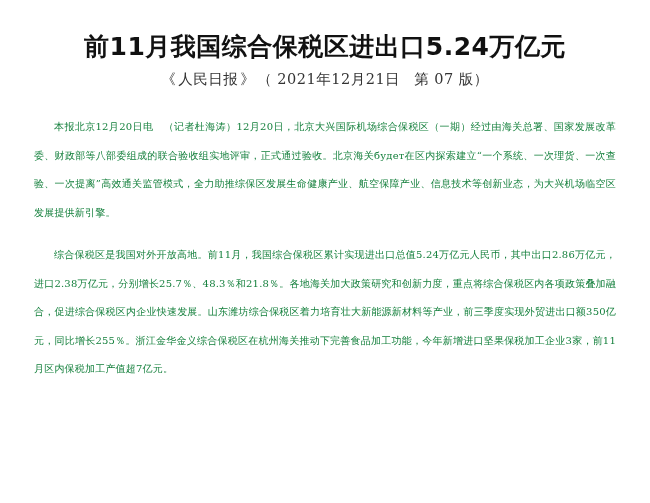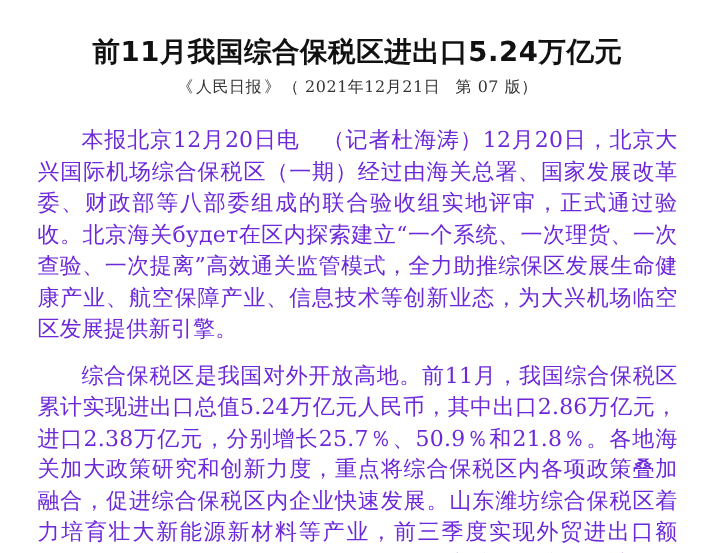--- a/index.html
+++ b/index.html
@@ -51,41 +51,41 @@
     margin-left: 2px;
   }
   .source-line .page-no {
     margin-left: 14px;
   }
   .body-area {
     margin-top: 24px;
   }
   p.para {
     margin: 0 0 14px 0;
-    font-size: 20px;
+    font-size: 10px;
     line-height: 28.5px;
     text-align: justify;
     text-justify: inter-ideograph;
     text-indent: 2em;
-    color: #6d28d9;
+    color: #15803d;
     letter-spacing: 0.2px;
   }
   p.para:last-child {
     margin-bottom: 0;
   }
 </style>
 </head>
 <body>
 
 <div class="page">
 
   <h1 class="article-title">前11月我国综合保税区进出口5.24万亿元</h1>
 
   <div class="source-line">
     <span class="bracket">《</span><span class="paper-name">人民日报</span><span class="bracket">》</span><span class="date">（ 2021年12月21日</span><span class="page-no">第 07 版）</span>
   </div>
 
   <div class="body-area">
     <p class="para">本报北京12月20日电　（记者杜海涛）12月20日，北京大兴国际机场综合保税区（一期）经过由海关总署、国家发展改革委、财政部等八部委组成的联合验收组实地评审，正式通过验收。北京海关будет在区内探索建立“一个系统、一次理货、一次查验、一次提离”高效通关监管模式，全力助推综保区发展生命健康产业、航空保障产业、信息技术等创新业态，为大兴机场临空区发展提供新引擎。</p>
-    <p class="para">综合保税区是我国对外开放高地。前11月，我国综合保税区累计实现进出口总值5.24万亿元人民币，其中出口2.86万亿元，进口2.38万亿元，分别增长25.7％、50.9％和21.8％。各地海关加大政策研究和创新力度，重点将综合保税区内各项政策叠加融合，促进综合保税区内企业快速发展。山东潍坊综合保税区着力培育壮大新能源新材料等产业，前三季度实现外贸进出口额350亿元，同比增长255％。浙江金华金义综合保税区在杭州海关推动下完善食品加工功能，今年新增进口坚果保税加工企业3家，前11月区内保税加工产值超7亿元。</p>
+    <p class="para">综合保税区是我国对外开放高地。前11月，我国综合保税区累计实现进出口总值5.24万亿元人民币，其中出口2.86万亿元，进口2.38万亿元，分别增长25.7％、48.3％和21.8％。各地海关加大政策研究和创新力度，重点将综合保税区内各项政策叠加融合，促进综合保税区内企业快速发展。山东潍坊综合保税区着力培育壮大新能源新材料等产业，前三季度实现外贸进出口额350亿元，同比增长255％。浙江金华金义综合保税区在杭州海关推动下完善食品加工功能，今年新增进口坚果保税加工企业3家，前11月区内保税加工产值超7亿元。</p>
   </div>
 
 </div>
 
 </body></html>

